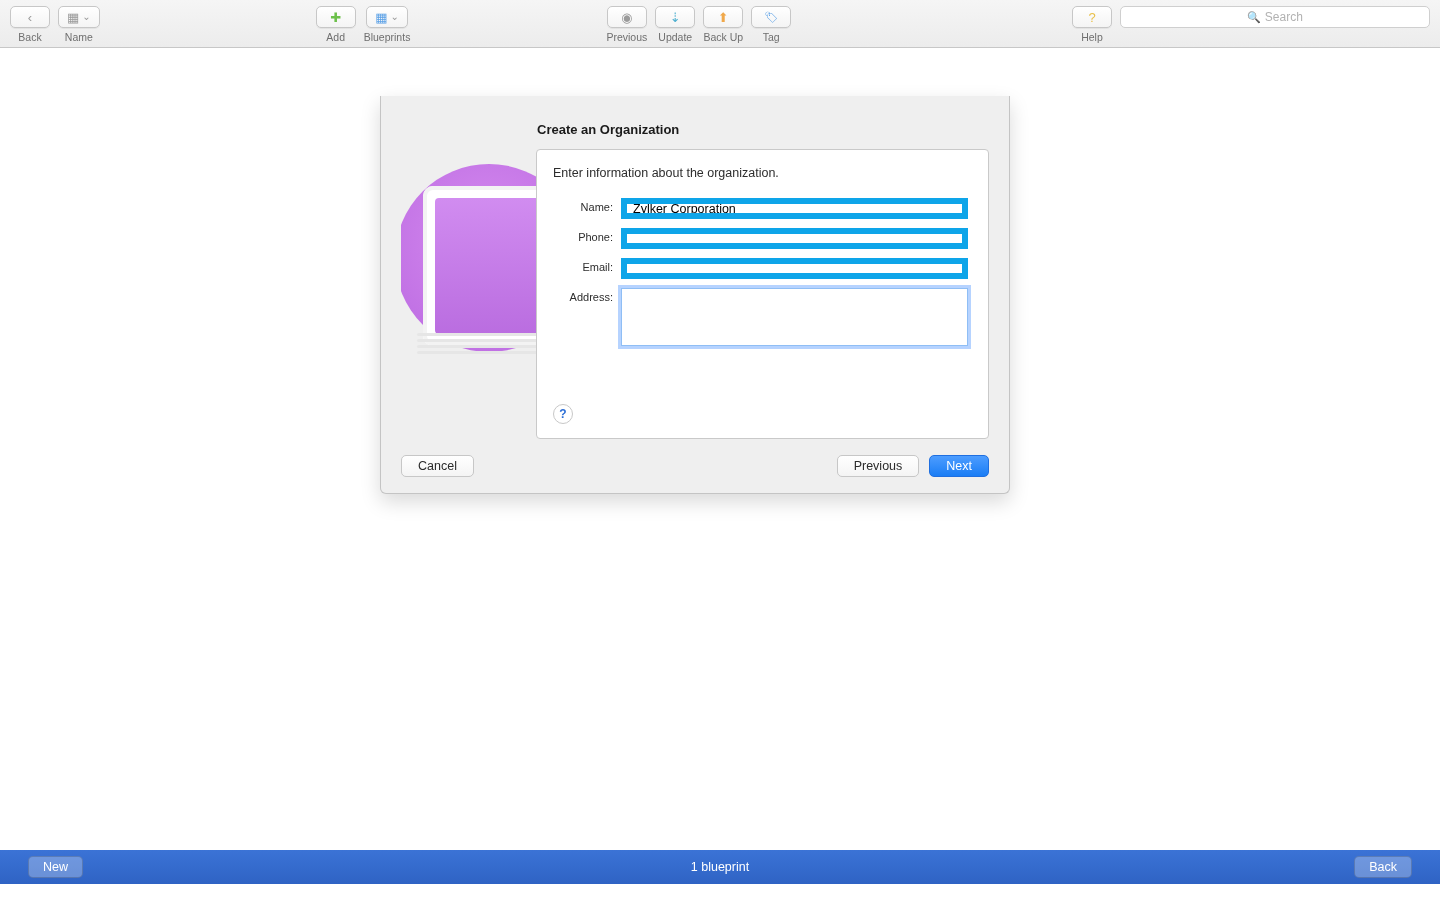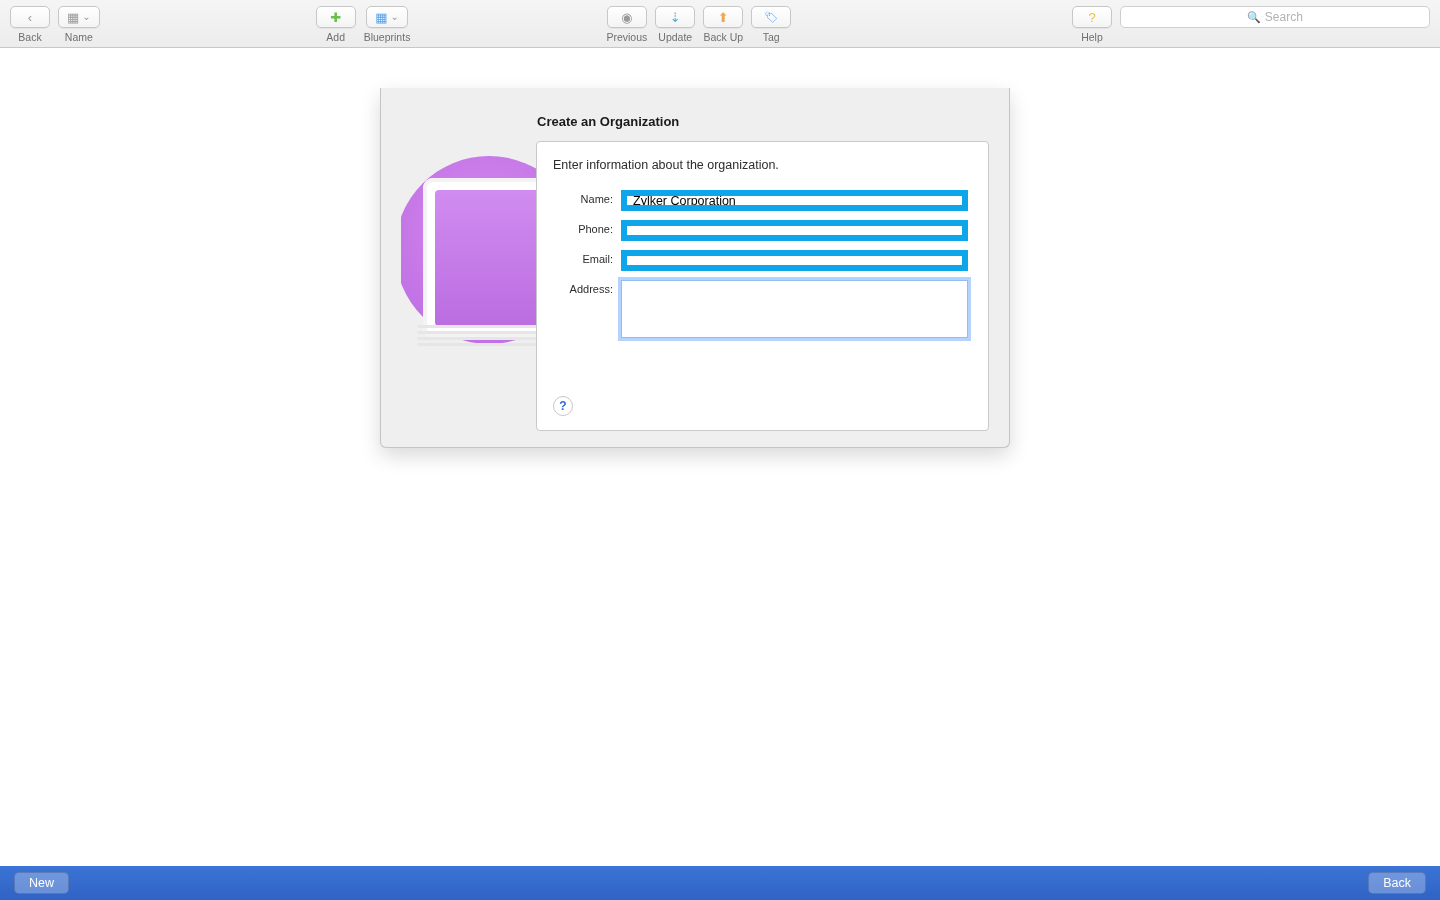--- a/index.html
+++ b/index.html
@@ -86,21 +86,21 @@
     padding-bottom: 4px;
   }
   .device-box { border: 1.5px solid #fff; border-radius: 3px; }
   .device-big { width: 44px; height: 32px; }
   .device-small { width: 22px; height: 28px; }
   .blueprint-label { font-size: 12.5px; color: #3a3a3a; margin-top: 38px; }
 
   
   .sheet {
     position: absolute;
-    left: 380px; top: 40px;
+    left: 380px; top: 48px;
     width: 630px;
     background: #efefef;
     border: 1px solid #c4c4c4;
     border-top: none;
     box-shadow: 0 8px 20px rgba(0,0,0,0.15);
     border-radius: 0 0 6px 6px;
     padding: 16px 20px 16px 20px;
   }
   .sheet-title { font-size: 13px; font-weight: 700; color: #1a1a1a; margin: 10px 0 12px 136px; }
   .sheet-body { display: flex; align-items: flex-start; gap: 0; }
@@ -198,26 +198,26 @@
   }
   .mac-btn.primary {
     background: linear-gradient(#4d9dff, #1a7df5);
     border: 1px solid #1f6fe0;
     color: #ffffff;
   }
 
   
   .bottom-bar {
     position: absolute;
-    left: 0; right: 0; bottom: 0;
+    left: 0; right: 0; bottom: 16px;
     height: 34px;
     background: linear-gradient(#3b73d6, #2f63c4);
     display: flex;
     align-items: center;
-    padding: 0 14px;
+    padding: 0 28px;
     color: #ffffff;
     font-size: 12.5px;
   }
   .bottom-btn {
     height: 22px;
     padding: 0 14px;
     border-radius: 5px;
     background: rgba(255,255,255,0.28);
     border: 1px solid rgba(0,0,0,0.18);
     color: #ffffff;
@@ -375,20 +375,27 @@
         </div>
         <div class="form-row">
           <label>Address:</label>
           <textarea class="focused" style=""></textarea>
         </div>
 
         <div class="help-dot">?</div>
       </div>
     </div>
 
+    <div class="sheet-buttons">
+      <div class="mac-btn">Cancel</div>
+      <div class="spacer"></div>
+      <div class="mac-btn" style="margin-right:10px">Previous</div>
+      <div class="mac-btn primary">Next</div>
+    </div>
   </div>
 </div>
 
 <div class="bottom-bar">
   <div class="bottom-btn">New</div>
+  <div class="bottom-center">1 blueprint</div>
   <div class="spacer"></div>
   <div class="bottom-btn">Back</div>
 </div>
 
 </body></html>

